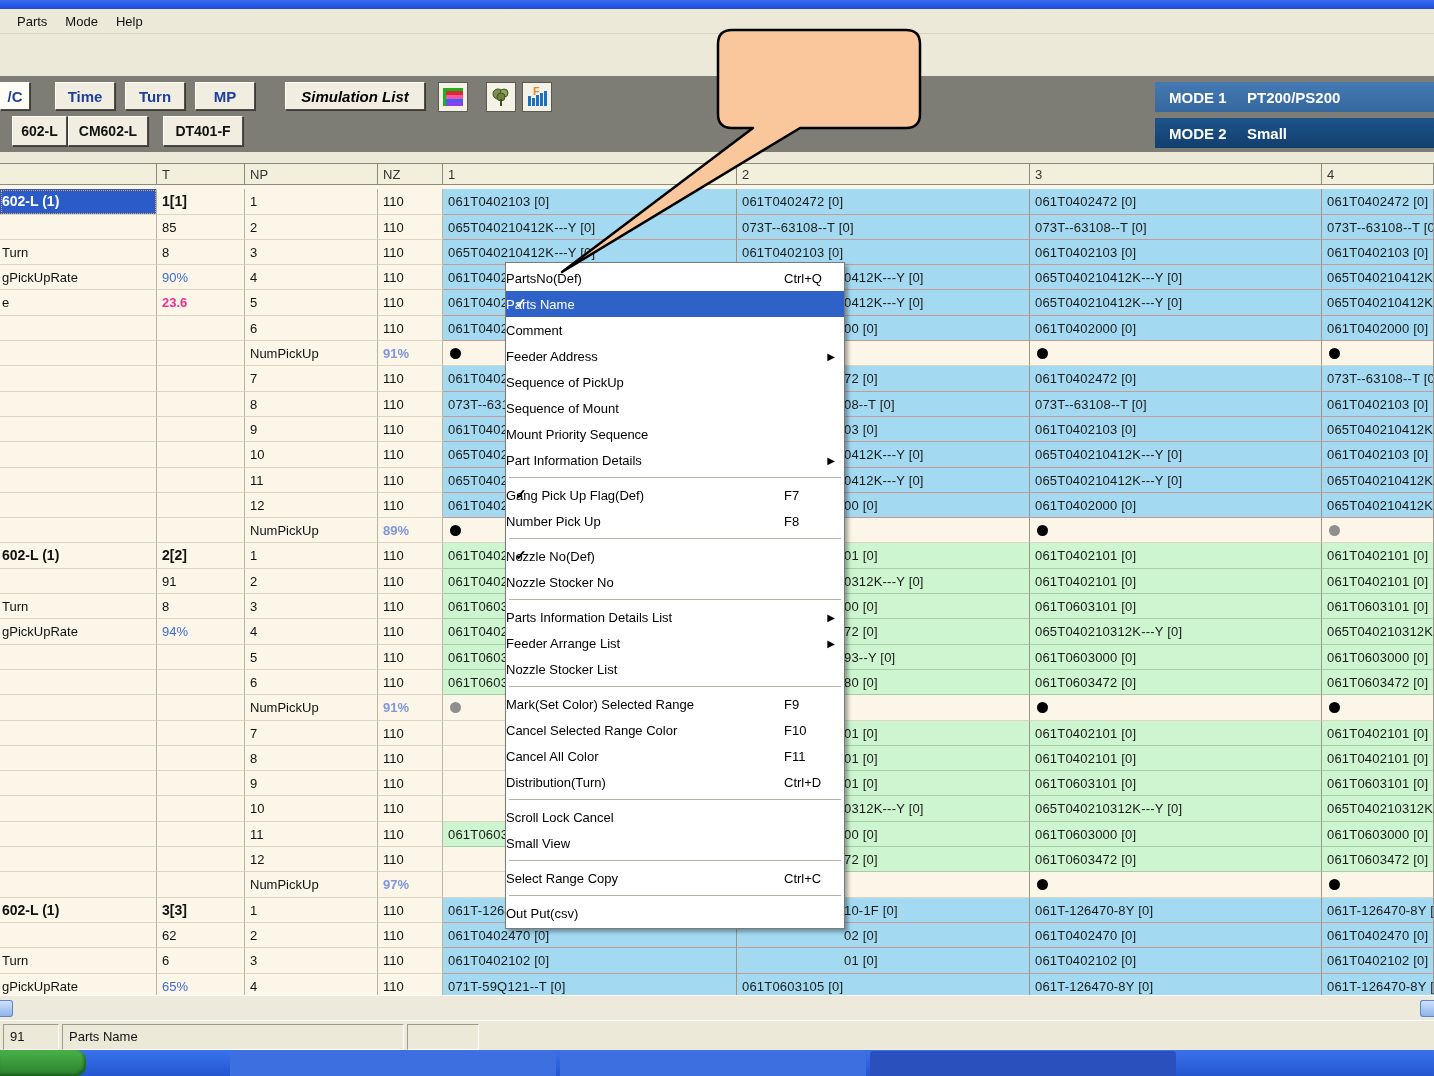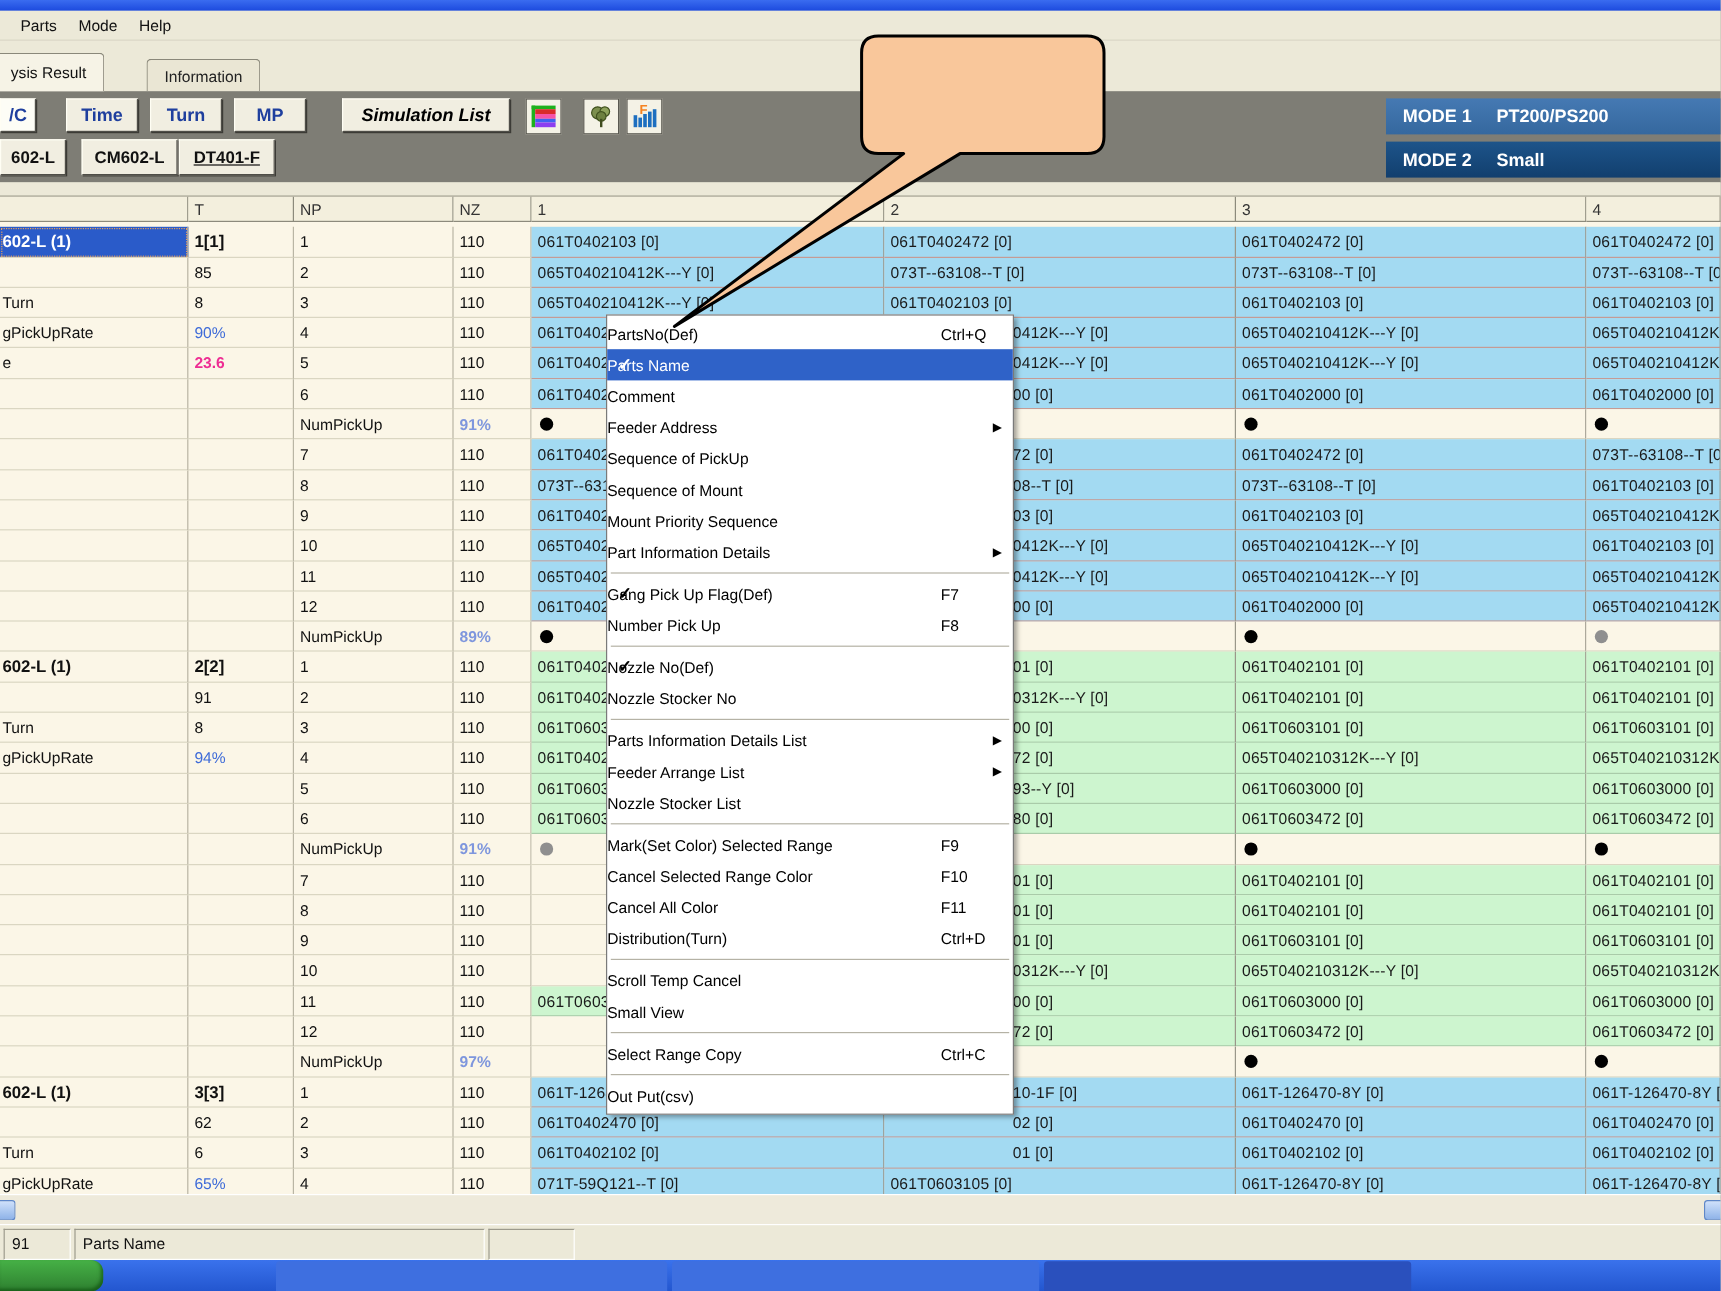--- a/index.html
+++ b/index.html
@@ -82,24 +82,20 @@
 <div class="screen">
 
   <div class="titlestrip"></div>
 
   <div class="menubar">
       <span class="mbi">Parts</span>
       <span class="mbi">Mode</span>
       <span class="mbi">Help</span>
     </div>
 
-  <div class="tabrow">
-      <div class="tab active">ysis Result</div>
-      <div class="tab inactive">Information</div>
-    </div>
 
   <div class="toolpanel">
     <div id="viewbtns">
         <button class="btn view pressed" style="left: 0px; top: 6px; width: 30px;">/C</button>
         <button class="btn view" style="left: 55px; top: 6px; width: 60px;">Time</button>
         <button class="btn view" style="left: 125px; top: 6px; width: 60px;">Turn</button>
         <button class="btn view" style="left: 195px; top: 6px; width: 60px;">MP</button>
       </div>
     <button class="btn sim" style="left:285px;top:6px;width:140px">Simulation List</button>
     <span class="iconbtn" style="left:438px">
@@ -122,23 +118,23 @@
       <svg class="chart-svg" width="22" height="22" viewBox="0 0 22 22">
         <rect x="2" y="10" width="3" height="10" fill="#1d6fc0"></rect>
         <rect x="6" y="12" width="3" height="8" fill="#1d6fc0"></rect>
         <rect x="10" y="9" width="3" height="11" fill="#1d6fc0"></rect>
         <rect x="14" y="7" width="3" height="13" fill="#1d6fc0"></rect>
         <rect x="18" y="5" width="3" height="15" fill="#1d6fc0"></rect>
         <text x="7" y="9" font-size="11" font-weight="bold" fill="#f58220" font-family="Liberation Sans, sans-serif">F</text>
       </svg>
     </span>
     <div id="machbtns">
-        <button class="btn mach" style="left: 0px; width: 55px;">602-L</button>
+        <button class="btn mach" style="left: 12px; width: 55px;">602-L</button>
         <button class="btn mach" style="left: 68px; width: 80px;">CM602-L</button>
-        <button class="btn mach" style="left: 149px; width: 80px; text-decoration: underline;">DT401-F</button>
+        <button class="btn mach" style="left: 163px; width: 80px;">DT401-F</button>
       </div>
 
     <div class="modebar mode1">
       <span class="ml">MODE 1</span>
       <span>PT200/PS200</span>
     </div>
     <div class="modebar mode2">
       <span class="ml">MODE 2</span>
       <span>Small</span>
     </div>
@@ -502,21 +498,21 @@
       <div class="mitem">
         <span class="lbl">Cancel All Color</span>
         <span class="sc">F11</span>
       </div>
       <div class="mitem">
         <span class="lbl">Distribution(Turn)</span>
         <span class="sc">Ctrl+D</span>
       </div>
       <div class="msep"></div>
       <div class="mitem">
-        <span class="lbl">Scroll Temp Cancel</span>
+        <span class="lbl">Scroll Lock Cancel</span>
       </div>
       <div class="mitem">
         <span class="lbl">Small View</span>
       </div>
       <div class="msep"></div>
       <div class="mitem">
         <span class="lbl">Select Range Copy</span>
         <span class="sc">Ctrl+C</span>
       </div>
       <div class="msep"></div>

